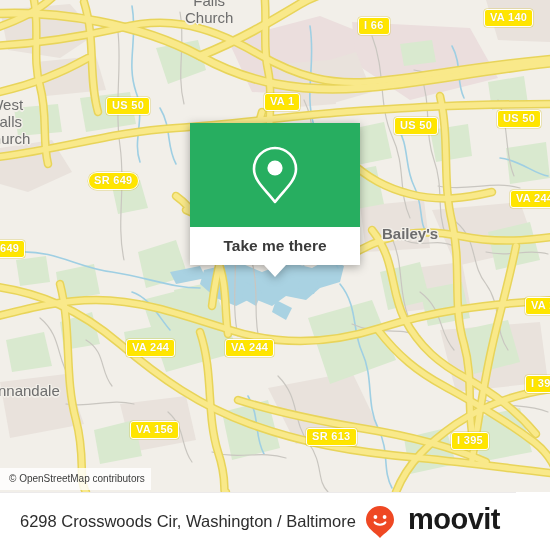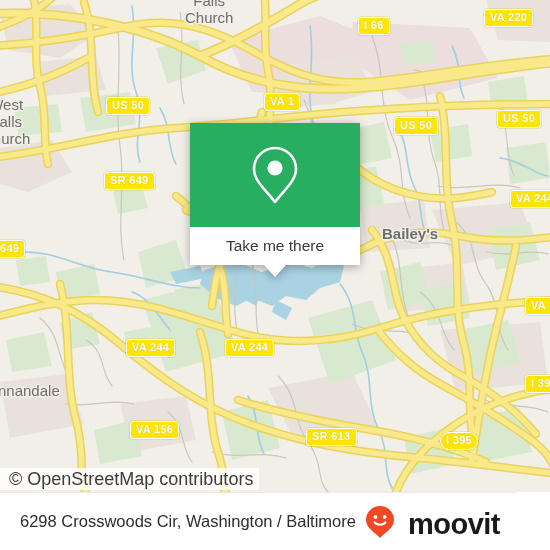--- a/index.html
+++ b/index.html
@@ -58,20 +58,21 @@
     text-align: center;
   }
 
   
   #popup {
     position: absolute;
     left: 190px;
     top: 123px;
     width: 170px;
     filter: drop-shadow(0 2px 5px rgba(0,0,0,.32));
+    font-weight: bold;
   }
   #popup-head {
     height: 104px;
     background: #27ae60;
     display: flex;
     align-items: center;
     justify-content: center;
   }
   #popup-body {
     height: 38px;
@@ -95,21 +96,21 @@
     border-top: 12px solid #ffffff;
   }
 
   
   #attribution {
     position: absolute;
     left: 0;
     top: 468px;
     background: rgba(255,255,255,.82);
     color: #3c3c3c;
-    font-size: 18px;
+    font-size: 10px;
     line-height: 16px;
     padding: 3px 6px 3px 9px;
   }
 
   
   #footer {
     position: absolute;
     left: 0;
     top: 492px;
     width: 516px;
@@ -122,21 +123,21 @@
     box-sizing: border-box;
     padding: 0 16px 0 20px;
   }
   #footer-address {
     color: #2d2d2d;
     font-size: 16.5px;
     white-space: nowrap;
   }
   #logo {
     display: flex;
-    align-items: flex-end;
+    align-items: flex-start;
     gap: 13px;
   }
   #logo-word {
     color: #1a1a1a;
     font-size: 29px;
     font-weight: bold;
     letter-spacing: -0.5px;
     line-height: 29px;
   }
 </style>
@@ -330,34 +331,34 @@
         <div class="place" style="left: 382px; top: 225px; font-weight: bold;">
           <div>Bailey's</div>
         </div>
         <div class="place" style="left: -12px; top: 382px;">
           <div>Annandale</div>
         </div>
       </div>
 
     <div id="shields">
         <div class="shield" style="left: 358px; top: 17px;">I 66</div>
-        <div class="shield" style="left: 484px; top: 9px;">VA 220</div>
+        <div class="shield" style="left: 484px; top: 9px;">VA 140</div>
         <div class="shield" style="left: 106px; top: 97px;">US 50</div>
         <div class="shield" style="left: 264px; top: 93px;">VA 1</div>
         <div class="shield" style="left: 394px; top: 117px;">US 50</div>
         <div class="shield" style="left: 497px; top: 110px;">US 50</div>
-        <div class="shield" style="left: 104px; top: 172px;">SR 649</div>
+        <div class="shield" style="left: 88px; top: 172px; border-radius: 9px;">SR 649</div>
         <div class="shield" style="left: 510px; top: 190px;">VA 244</div>
         <div class="shield" style="left: -6px; top: 240px;">649</div>
         <div class="shield" style="left: 126px; top: 339px;">VA 244</div>
         <div class="shield" style="left: 225px; top: 339px;">VA 244</div>
         <div class="shield" style="left: 525px; top: 297px;">VA 1</div>
         <div class="shield" style="left: 130px; top: 421px;">VA 156</div>
         <div class="shield" style="left: 306px; top: 428px; text-align: center;">SR 613</div>
-        <div class="shield" style="left: 440px; top: 432px; border-radius: 9px;">I 395</div>
+        <div class="shield" style="left: 451px; top: 432px;">I 395</div>
         <div class="shield" style="left: 525px; top: 375px;">I 39</div>
       </div>
 
     <div id="popup">
       <div id="popup-head">
         <svg width="50" height="62" viewBox="0 0 50 62">
           <path d="M25 4 C13.4 4 4 13.4 4 25 C4 37 16 46 25 58 C34 46 46 37 46 25 C46 13.4 36.6 4 25 4 Z" fill="none" stroke="#ffffff" stroke-width="2.6" stroke-linejoin="round"></path>
           <circle cx="25" cy="24" r="7.6" fill="#ffffff"></circle>
         </svg>
       </div>

